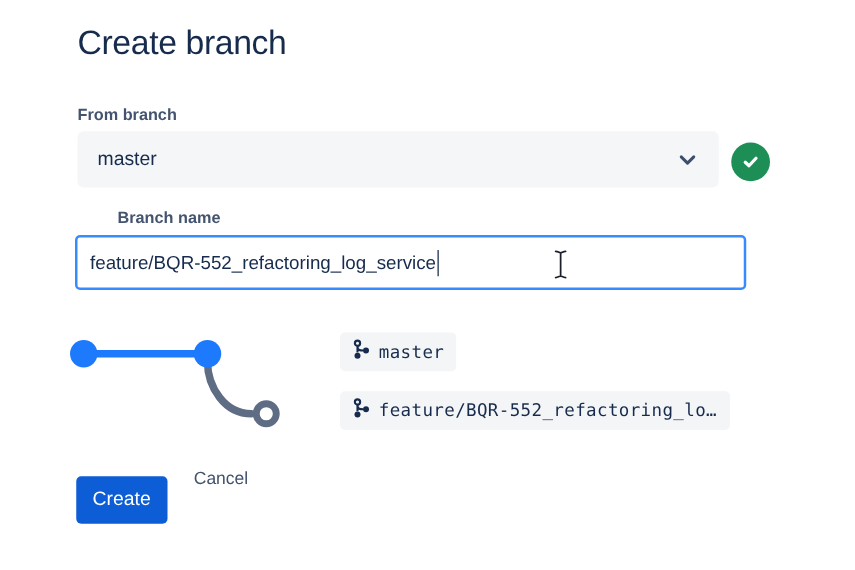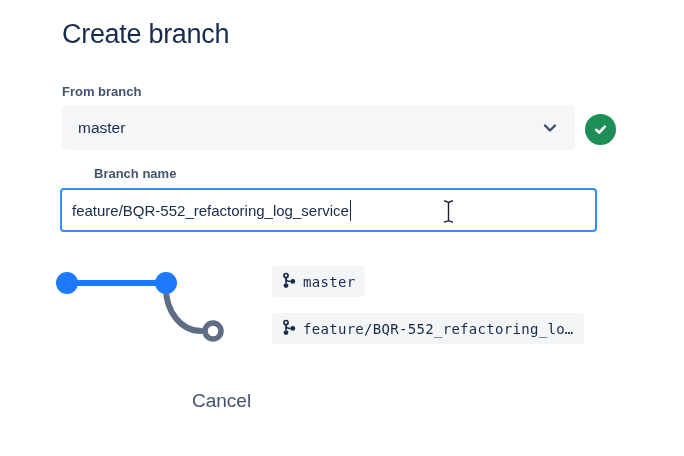--- a/index.html
+++ b/index.html
@@ -84,26 +84,25 @@
     position: absolute; left: 61px; top: 381px;
     height: 38px; padding: 0 13px;
     background: #0C5DD6; color: #ffffff;
     border: none; border-radius: 4px;
     font-family: "Liberation Sans", sans-serif;
     font-size: 15.5px;
     display: flex; align-items: center; justify-content: center;
     cursor: pointer;
   }
   .cancel-btn {
-    position: absolute; left: 155px; top: 390px;
+    position: absolute; left: 155px; top: 374px;
     background: none; border: none;
     font-family: "Liberation Sans", sans-serif;
-    font-size: 19px; color: #42526E;
+    font-size: 14px; color: #42526E;
     cursor: pointer;
-    margin-left: 37px;
   }
 </style>
 </head>
 <body>
 
 <div class="page">
 
   <h1 class="dialog-title">Create branch</h1>
 
   <div class="field-label label-from">From branch</div>
@@ -163,15 +162,16 @@
       <svg width="14" height="17" viewBox="0 0 14 17">
         <circle cx="4" cy="3.6" r="2.1" fill="none" stroke="#172B4D" stroke-width="1.7"></circle>
         <circle cx="4" cy="13.6" r="2.4" fill="#172B4D"></circle>
         <circle cx="10.8" cy="9.4" r="2.4" fill="#172B4D"></circle>
         <path d="M4 5.8 L4 11 M4 6.2 C4 9.4 6.2 9.4 8.6 9.4" fill="none" stroke="#172B4D" stroke-width="1.7"></path>
       </svg>
     </span>
     <span>feature/BQR-552_refactoring_lo…</span>
   </div>
 
+  <button class="create-btn">Create</button>
   <button class="cancel-btn">Cancel</button>
 
 </div>
 
 </body></html>

